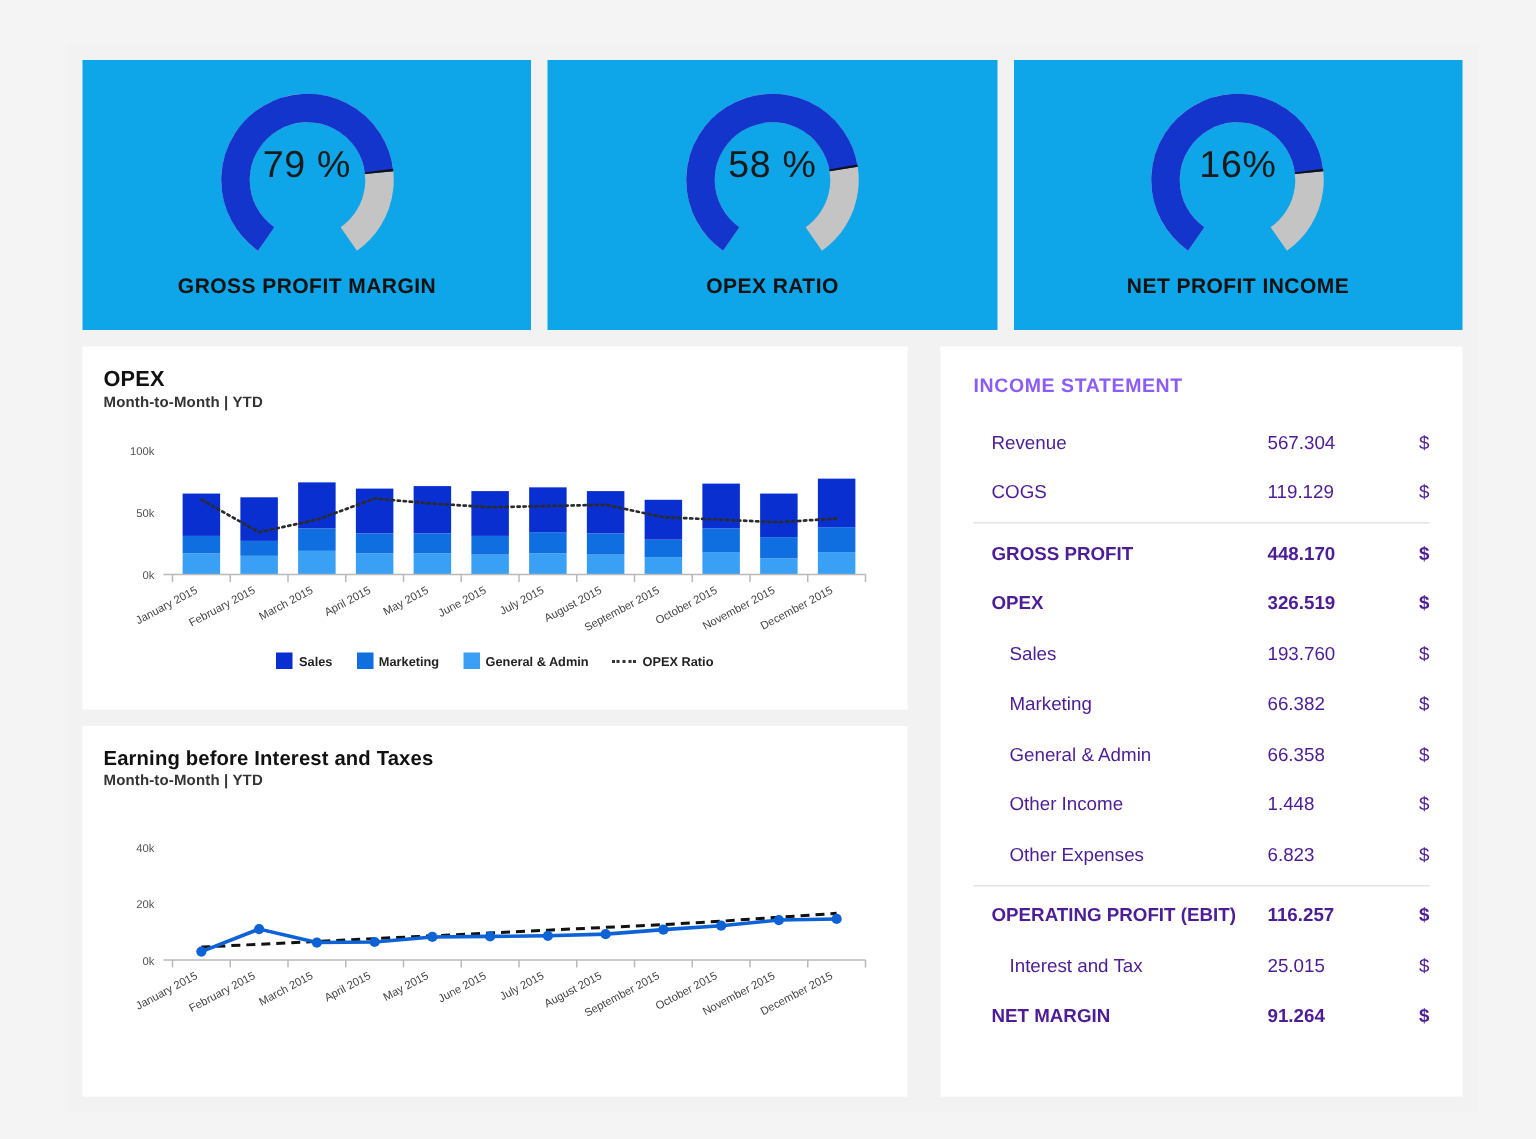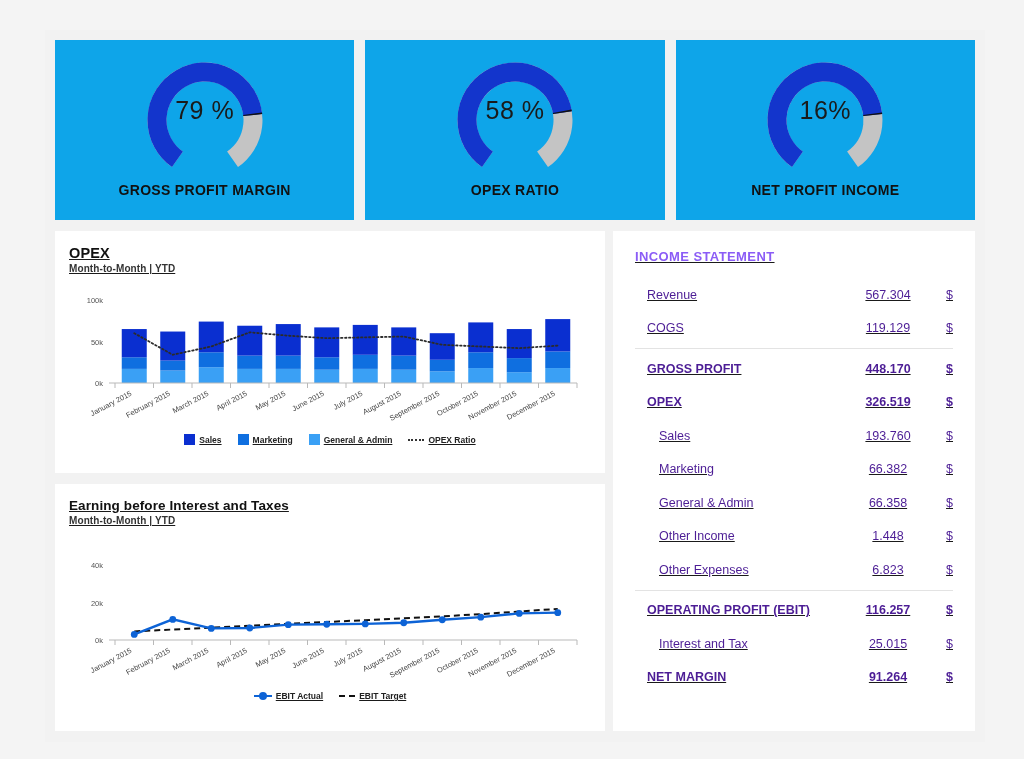--- a/index.html
+++ b/index.html
@@ -50,24 +50,23 @@
     font-size: 14px;
     font-weight: bold;
     letter-spacing: 0.3px;
     color: #111;
     text-align: center;
   }
 
   
   .content {
     display: flex;
-    gap: 8px;
+    gap: 22px;
     margin-top: 11px;
     height: 500px;
-    text-decoration: underline;
   }
   .left-col {
     width: 550px;
     display: flex;
     flex-direction: column;
     gap: 11px;
   }
   .chart-card {
     background: #ffffff;
     padding: 14px 14px 6px 14px;
@@ -131,21 +130,21 @@
     margin-bottom: 14px;
   }
   .stmt-row {
     display: flex;
     align-items: center;
     height: 33.5px;
     font-size: 12.5px;
     color: #4c1d95;
   }
   .stmt-row .nm { flex: 1; padding-left: 12px; }
-  .stmt-row .amt { text-align: center; width: 86px; }
+  .stmt-row .amt { text-align: left; width: 86px; }
   .stmt-row .cur { width: 22px; text-align: right; }
   .stmt-row.indent .nm { padding-left: 24px; }
   .stmt-row.total { font-weight: bold; }
   .stmt-row.total .amt, .stmt-row.total .cur { font-weight: bold; }
   .divider { height: 1px; background: #e3e3e3; margin: 3px 0; }
 
   .axis-label { font-size: 7.5px; fill: #555; }
   .tick-label { font-size: 7.5px; fill: #444; }
 </style>
 </head>
@@ -332,30 +331,20 @@
               <text x="371.25" y="120" class="tick-label" transform="rotate(-28 371.25 120)" text-anchor="end">September 2015</text>
               <line x1="392.5" y1="108" x2="392.5" y2="113" stroke="#b9b9b9" stroke-width="1"></line>
               <text x="409.75" y="120" class="tick-label" transform="rotate(-28 409.75 120)" text-anchor="end">October 2015</text>
               <line x1="431" y1="108" x2="431" y2="113" stroke="#b9b9b9" stroke-width="1"></line>
               <text x="448.25" y="120" class="tick-label" transform="rotate(-28 448.25 120)" text-anchor="end">November 2015</text>
               <line x1="469.5" y1="108" x2="469.5" y2="113" stroke="#b9b9b9" stroke-width="1"></line>
               <text x="486.75" y="120" class="tick-label" transform="rotate(-28 486.75 120)" text-anchor="end">December 2015</text>
               <line x1="508" y1="108" x2="508" y2="113" stroke="#b9b9b9" stroke-width="1"></line>
             </svg>
         </div>
-        <div class="legend">
-          <div class="legend-item">
-            <span class="marker-line"></span>
-            <span>EBIT Actual</span>
-          </div>
-          <div class="legend-item">
-            <span class="dashline dashed"></span>
-            <span>EBIT Target</span>
-          </div>
-        </div>
       </div>
     </div>
 
     <div class="statement-card">
       <div class="statement-title">INCOME STATEMENT</div>
       <div id="stmt-rows">
           <div class="stmt-row">
             <span class="nm">Revenue</span>
             <span class="amt">567.304</span>
             <span class="cur">$</span>

